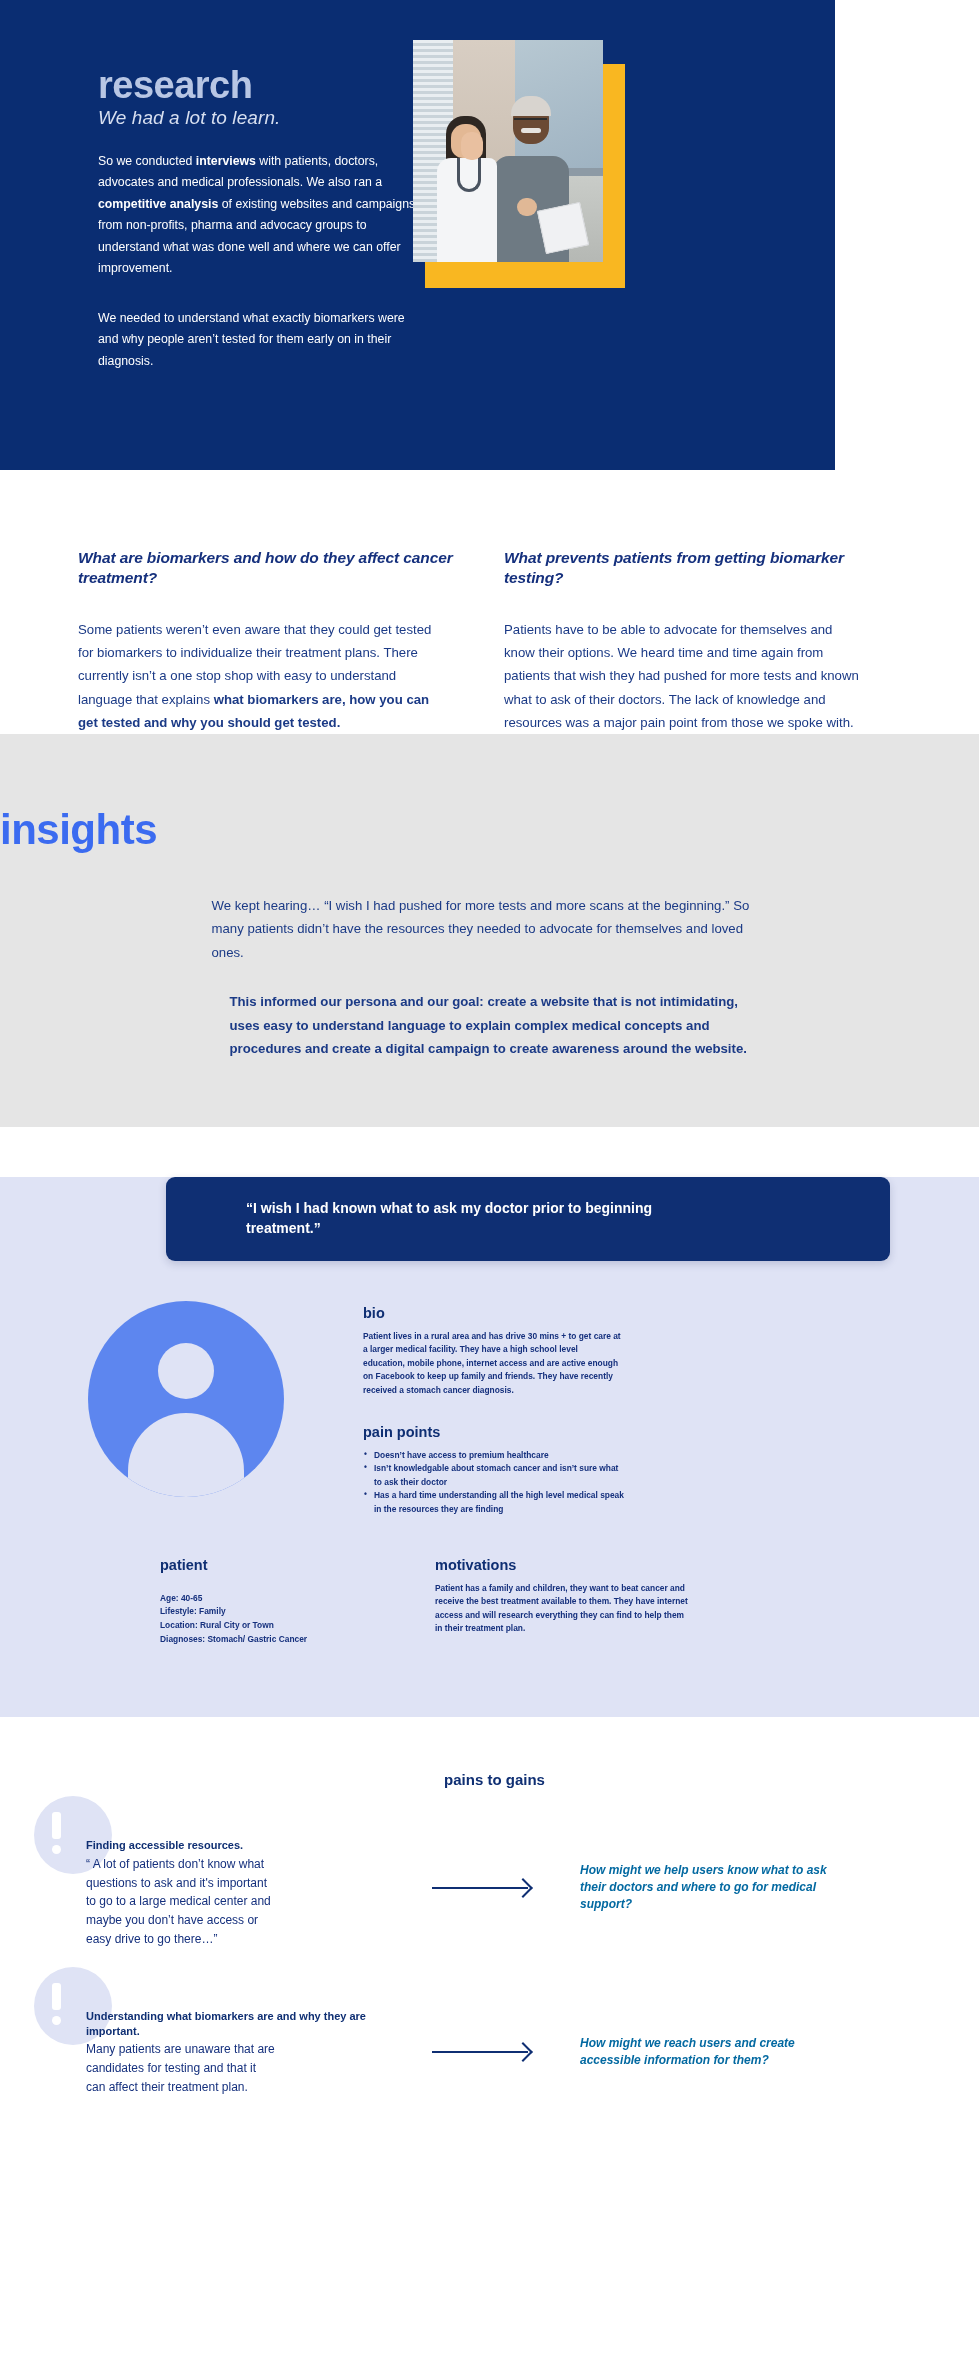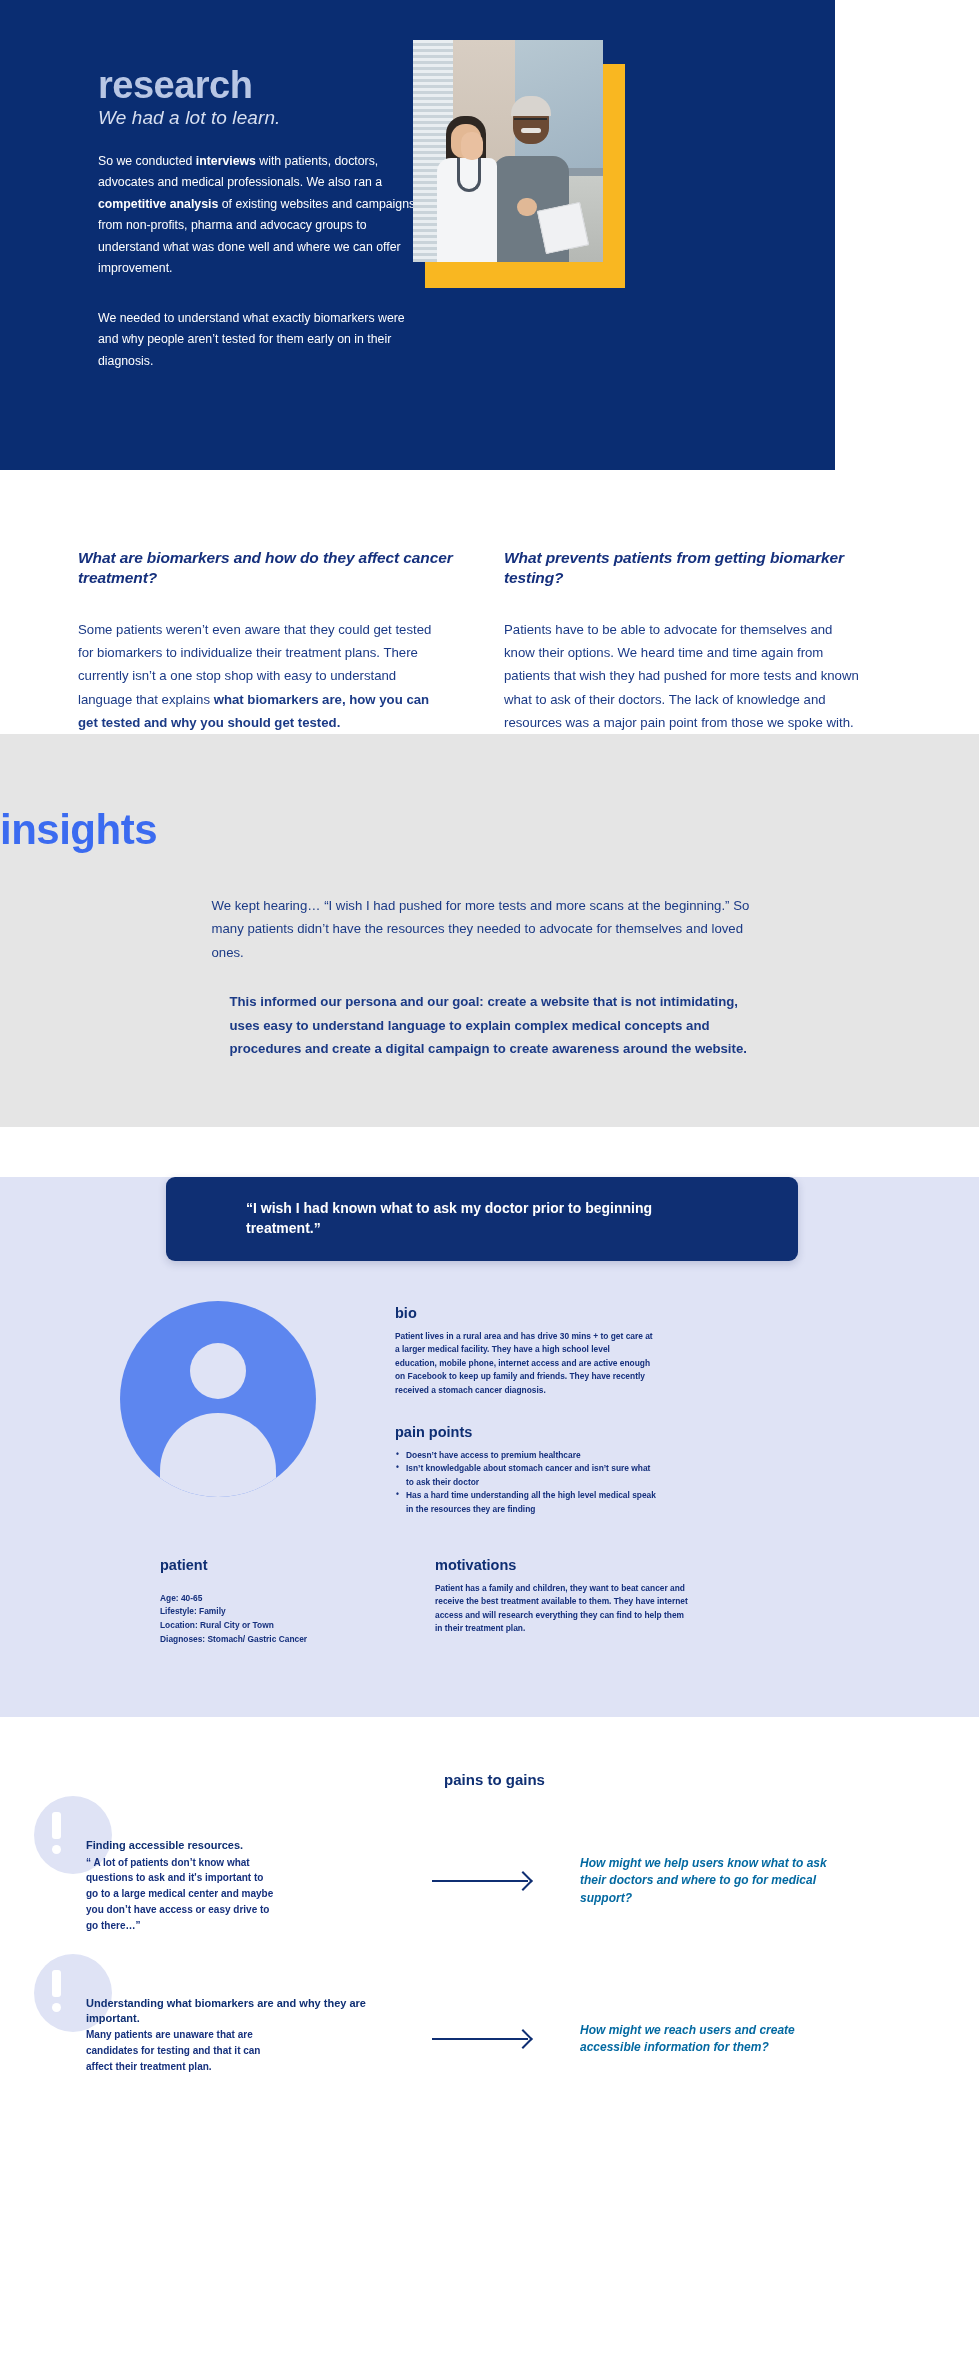--- a/index.html
+++ b/index.html
@@ -157,37 +157,37 @@
   
   .persona {
     width: 979px;
     background: #dfe3f5;
     padding: 0 0 70px 0;
     position: relative;
   }
   .quote-banner {
     position: relative;
     margin: 50px 0 0 166px;
-    width: 632px;
+    width: 724px;
     background: #0f2f73;
     border-radius: 9px;
     padding: 22px 0 22px 80px;
     box-shadow: 0 3px 8px rgba(20,35,90,0.18);
   }
   .quote-text {
     font-size: 14px;
     font-weight: 800;
     color: #ffffff;
     line-height: 1.42;
     max-width: 480px;
   }
   .persona-grid {
     display: flex;
     margin-top: 40px;
-    padding-left: 120px;
+    padding-left: 88px;
   }
   .persona-left { width: 275px; }
   .avatar {
     width: 196px;
     height: 196px;
     border-radius: 50%;
     background: #5d86ef;
     position: relative;
     overflow: hidden;
   }
@@ -296,22 +296,22 @@
   }
   .pain-text { position: relative; padding-left: 36px; padding-top: 12px; }
   .pain-title {
     font-size: 11px;
     font-weight: 800;
     color: #0f2f73;
     line-height: 1.32;
     margin-bottom: 2px;
   }
   .pain-quote {
-    font-size: 10px;
-    font-weight: 700;
+    font-size: 12px;
+    font-weight: 400;
     color: #15307d;
     line-height: 1.58;
     max-width: 190px;
   }
   .arrow-cell {
     width: 200px;
     display: flex;
     justify-content: center;
     align-items: center;
   }

